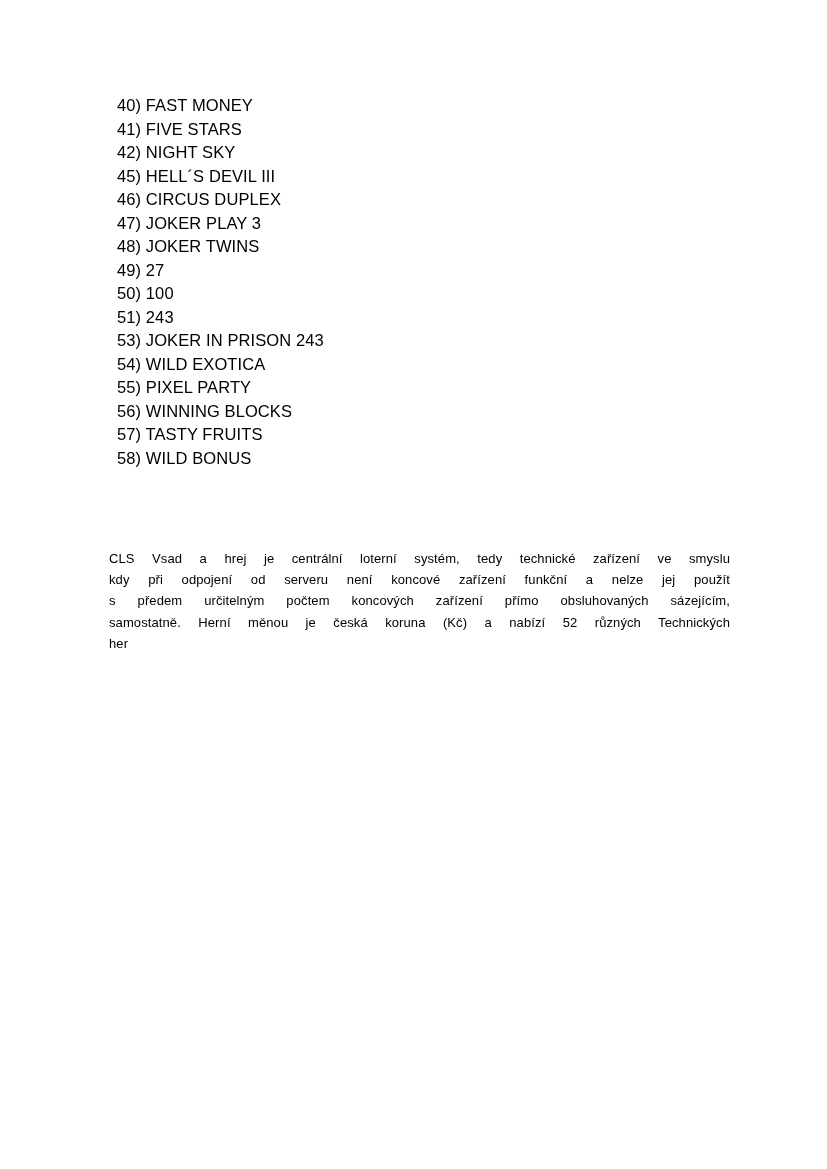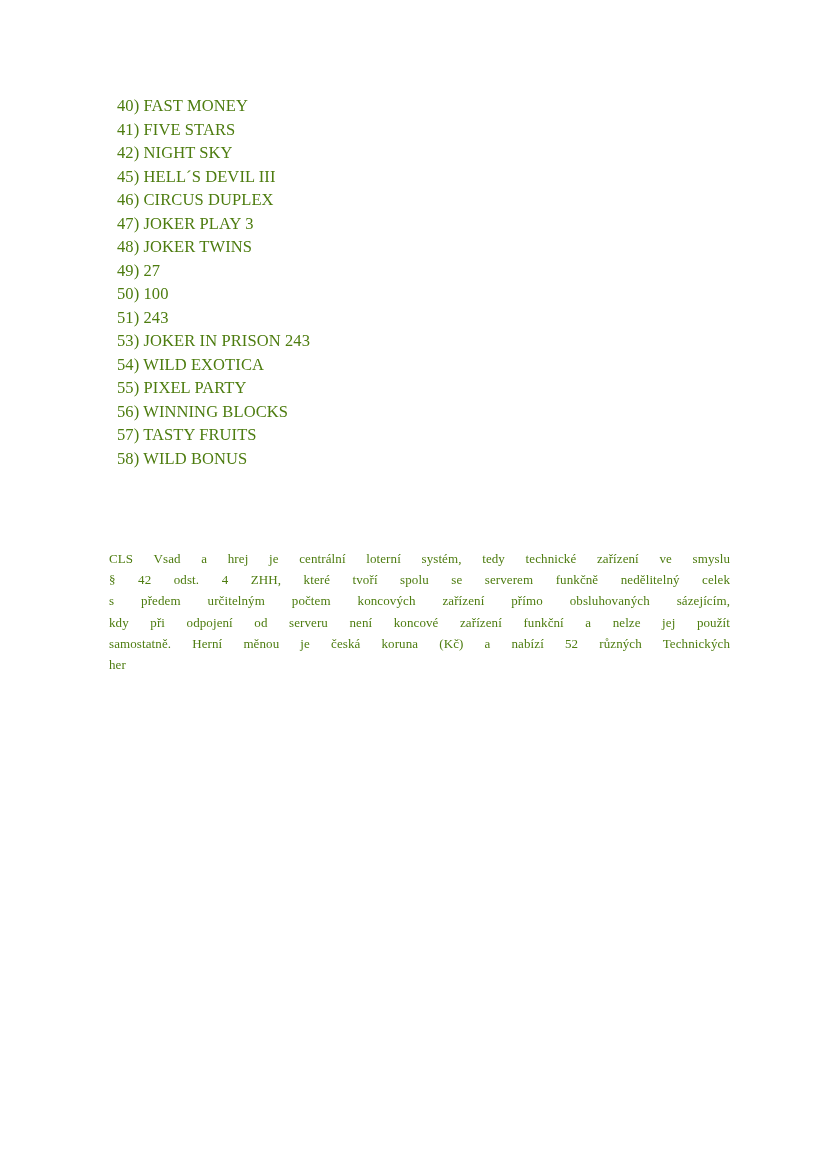--- a/index.html
+++ b/index.html
@@ -8,22 +8,22 @@
     width: 827px;
     height: 1169px;
     background: #ffffff;
   }
 
   .page {
     position: relative;
     width: 827px;
     height: 1043px;
     background: #ffffff;
-    font-family: Liberation Serif, serif;
-    color: #4d7c0f;
+    font-family: Liberation Sans, sans-serif;
+    color: #000000;
     overflow: hidden;
   }
 
   .game-list {
     position: absolute;
     left: 117px;
     top: 94px;
     font-size: 16.5px;
     line-height: 23.5px;
     letter-spacing: 0.1px;
@@ -68,20 +68,19 @@
     <div class="list-item">53) JOKER IN PRISON 243</div>
     <div class="list-item">54) WILD EXOTICA</div>
     <div class="list-item">55) PIXEL PARTY</div>
     <div class="list-item">56) WINNING BLOCKS</div>
     <div class="list-item">57) TASTY FRUITS</div>
     <div class="list-item">58) WILD BONUS</div>
   </div>
 
   <div class="paragraph">
     <div class="para-line">CLS Vsad a hrej je centrální loterní systém, tedy technické zařízení ve smyslu</div>
-    <div class="para-line">§ 42 odst. 4 ZHH, které tvoří spolu se serverem funkčně nedělitelný celek</div>
+    <div class="para-line">kdy při odpojení od serveru není koncové zařízení funkční a nelze jej použít</div>
     <div class="para-line">s předem určitelným počtem koncových zařízení přímo obsluhovaných sázejícím,</div>
-    <div class="para-line">kdy při odpojení od serveru není koncové zařízení funkční a nelze jej použít</div>
     <div class="para-line">samostatně. Herní měnou je česká koruna (Kč) a nabízí 52 různých Technických</div>
     <div class="para-line last">her</div>
   </div>
 
 </div>
 
 </body></html>

